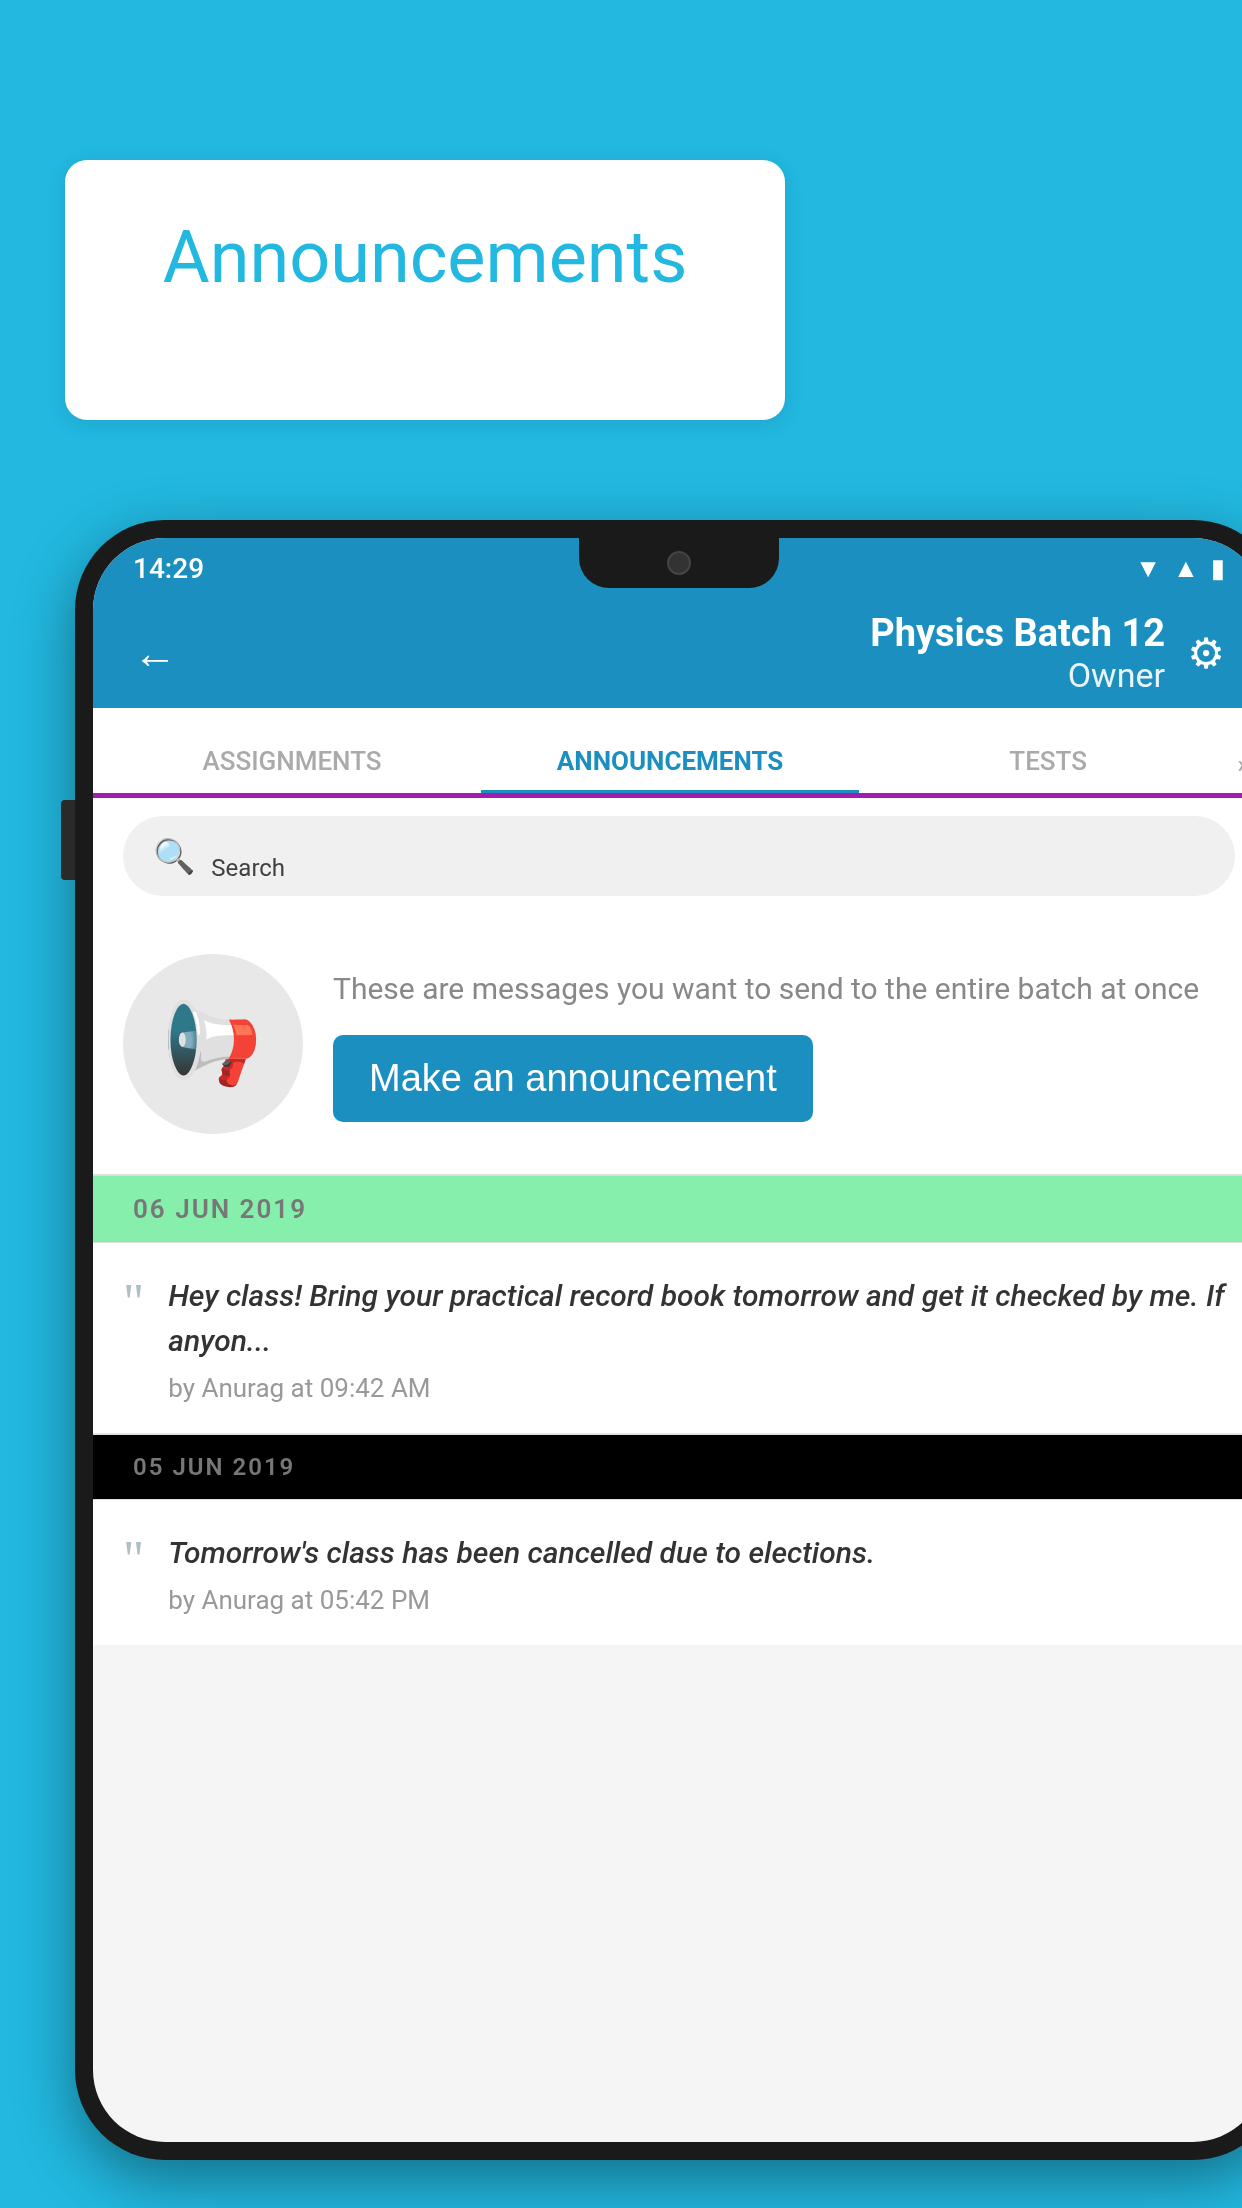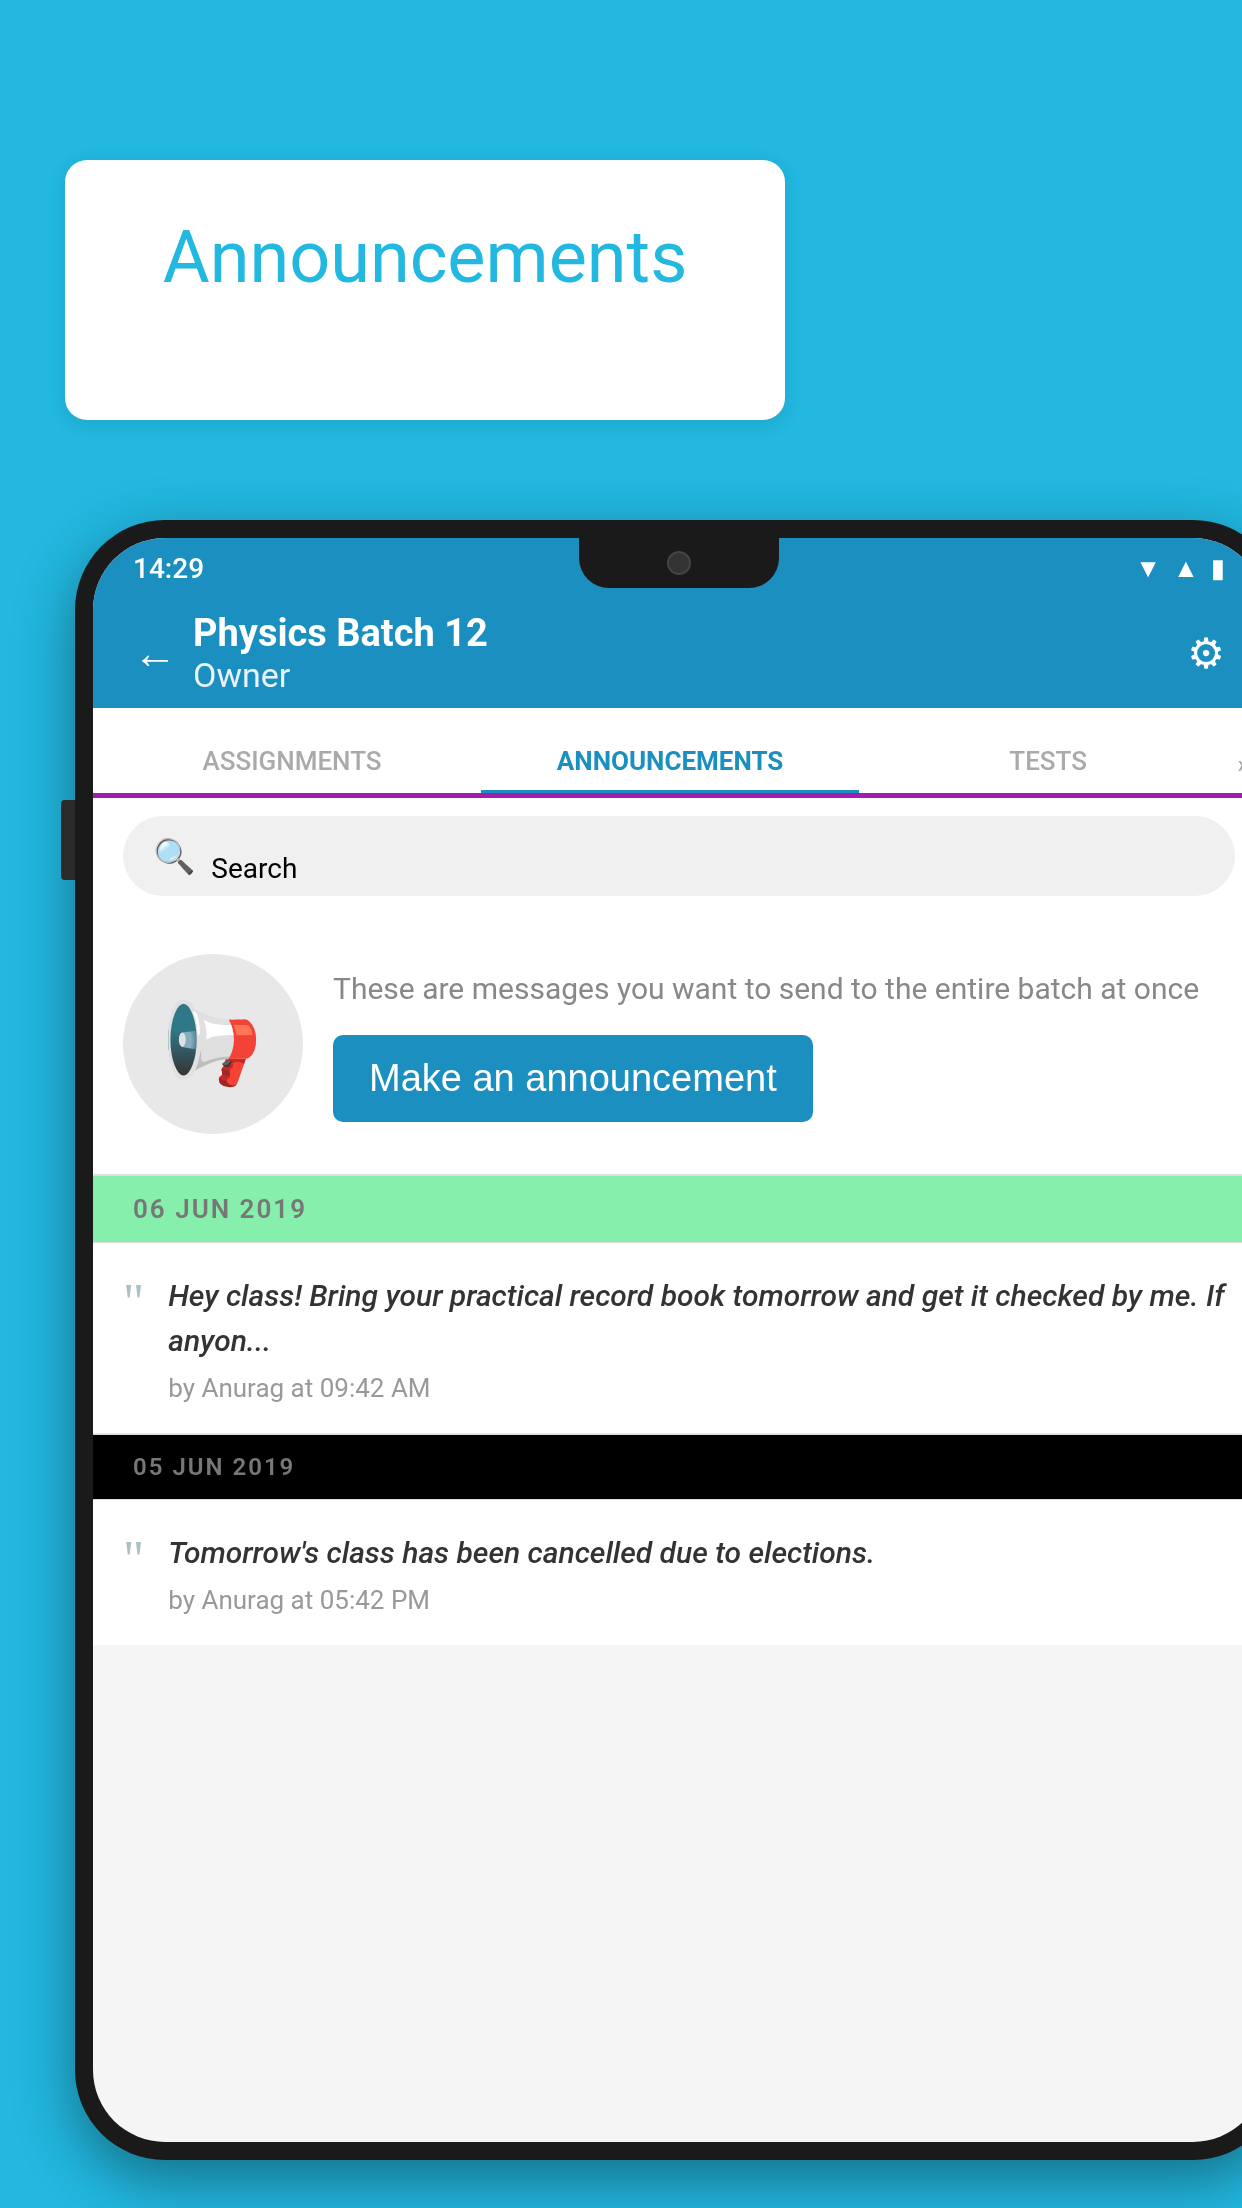--- a/index.html
+++ b/index.html
@@ -153,21 +153,21 @@
       justify-content: space-between;
       padding: 0 40px;
     }
     .back-btn {
       color: #fff;
       font-size: 44px;
       cursor: pointer;
       width: 60px;
     }
     .app-bar-title-group {
-      text-align: left;
+      text-align: right;
       flex: 1;
     }
     .app-bar-title {
       color: #fff;
       font-size: 38px;
       font-weight: 700;
     }
     .app-bar-subtitle {
       color: rgba(255,255,255,0.9);
       font-size: 34px;
@@ -226,22 +226,22 @@
       display: flex;
       align-items: center;
       padding: 0 30px;
       gap: 16px;
     }
     .search-icon-circle {
       color: #888;
       font-size: 34px;
     }
     .search-text {
-      color: #000000;
-      font-size: 28px;
+      color: #404040;
+      font-size: 24px;
       margin-top: 24px;
     }
 
     
     .announcement-promo {
       background: #fff;
       padding: 40px 30px;
       display: flex;
       align-items: center;
       gap: 30px;

